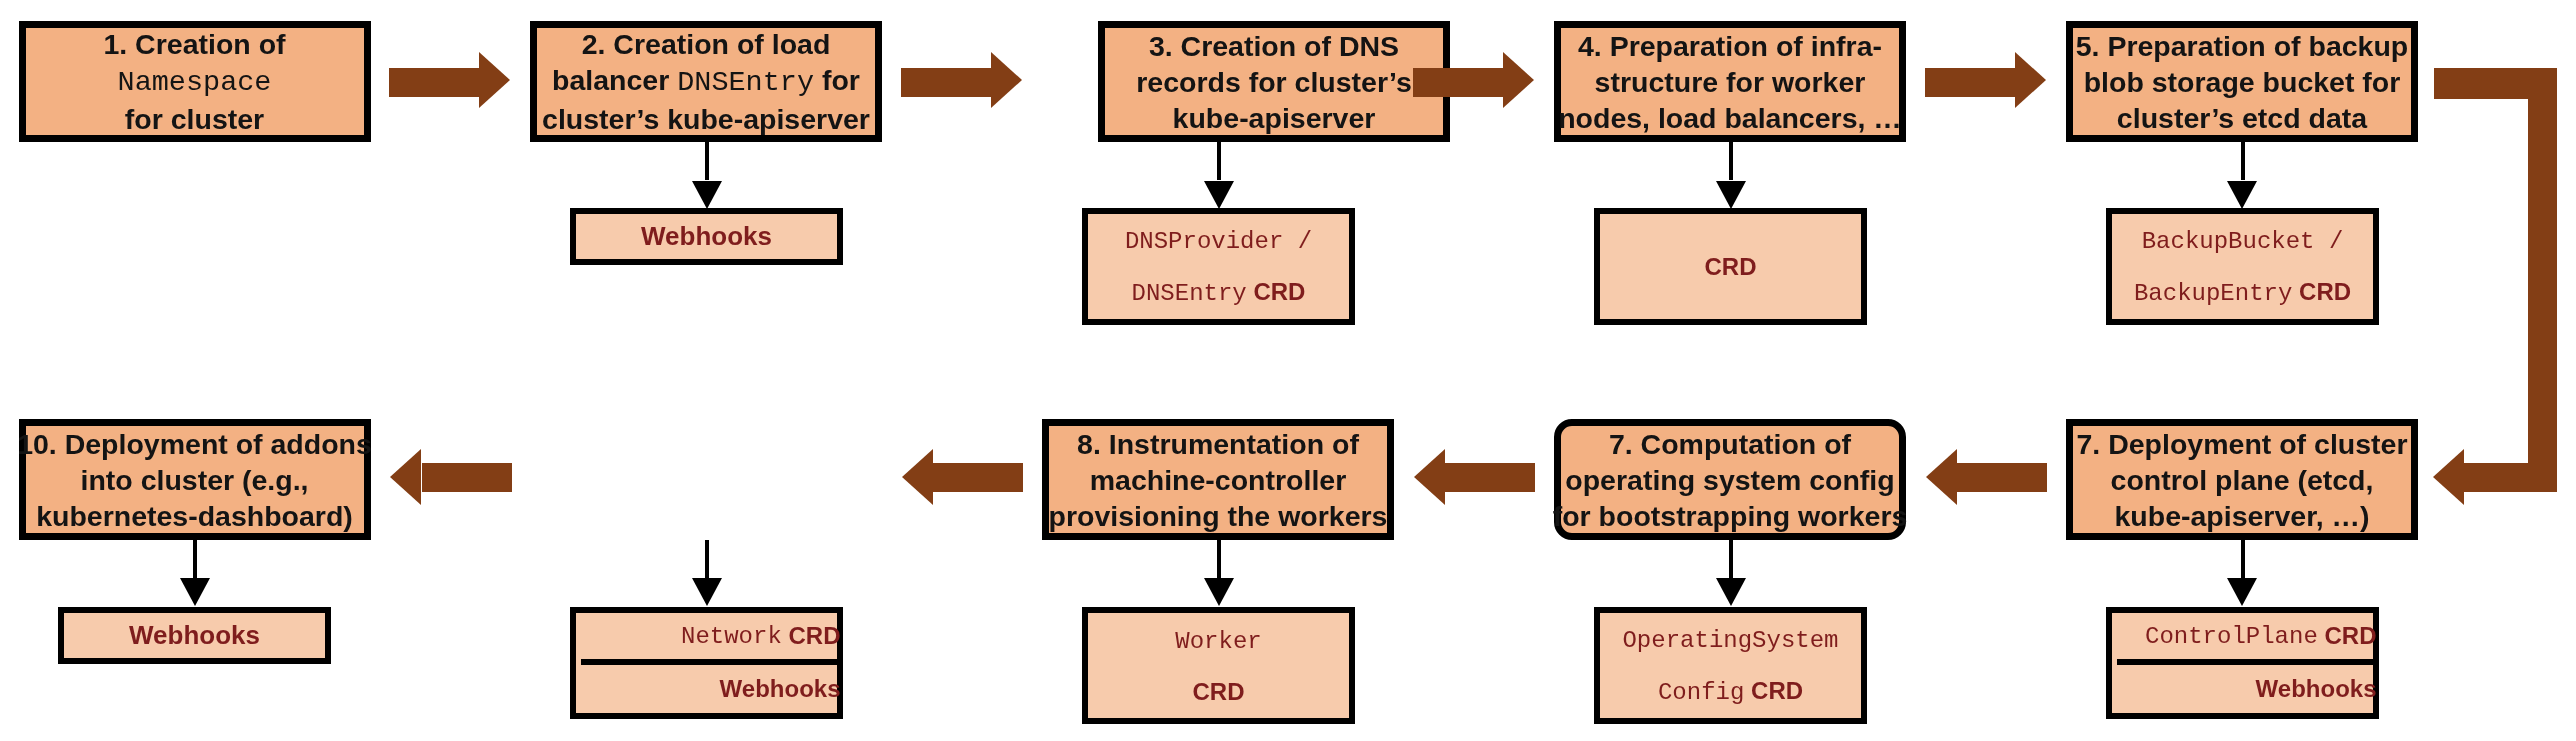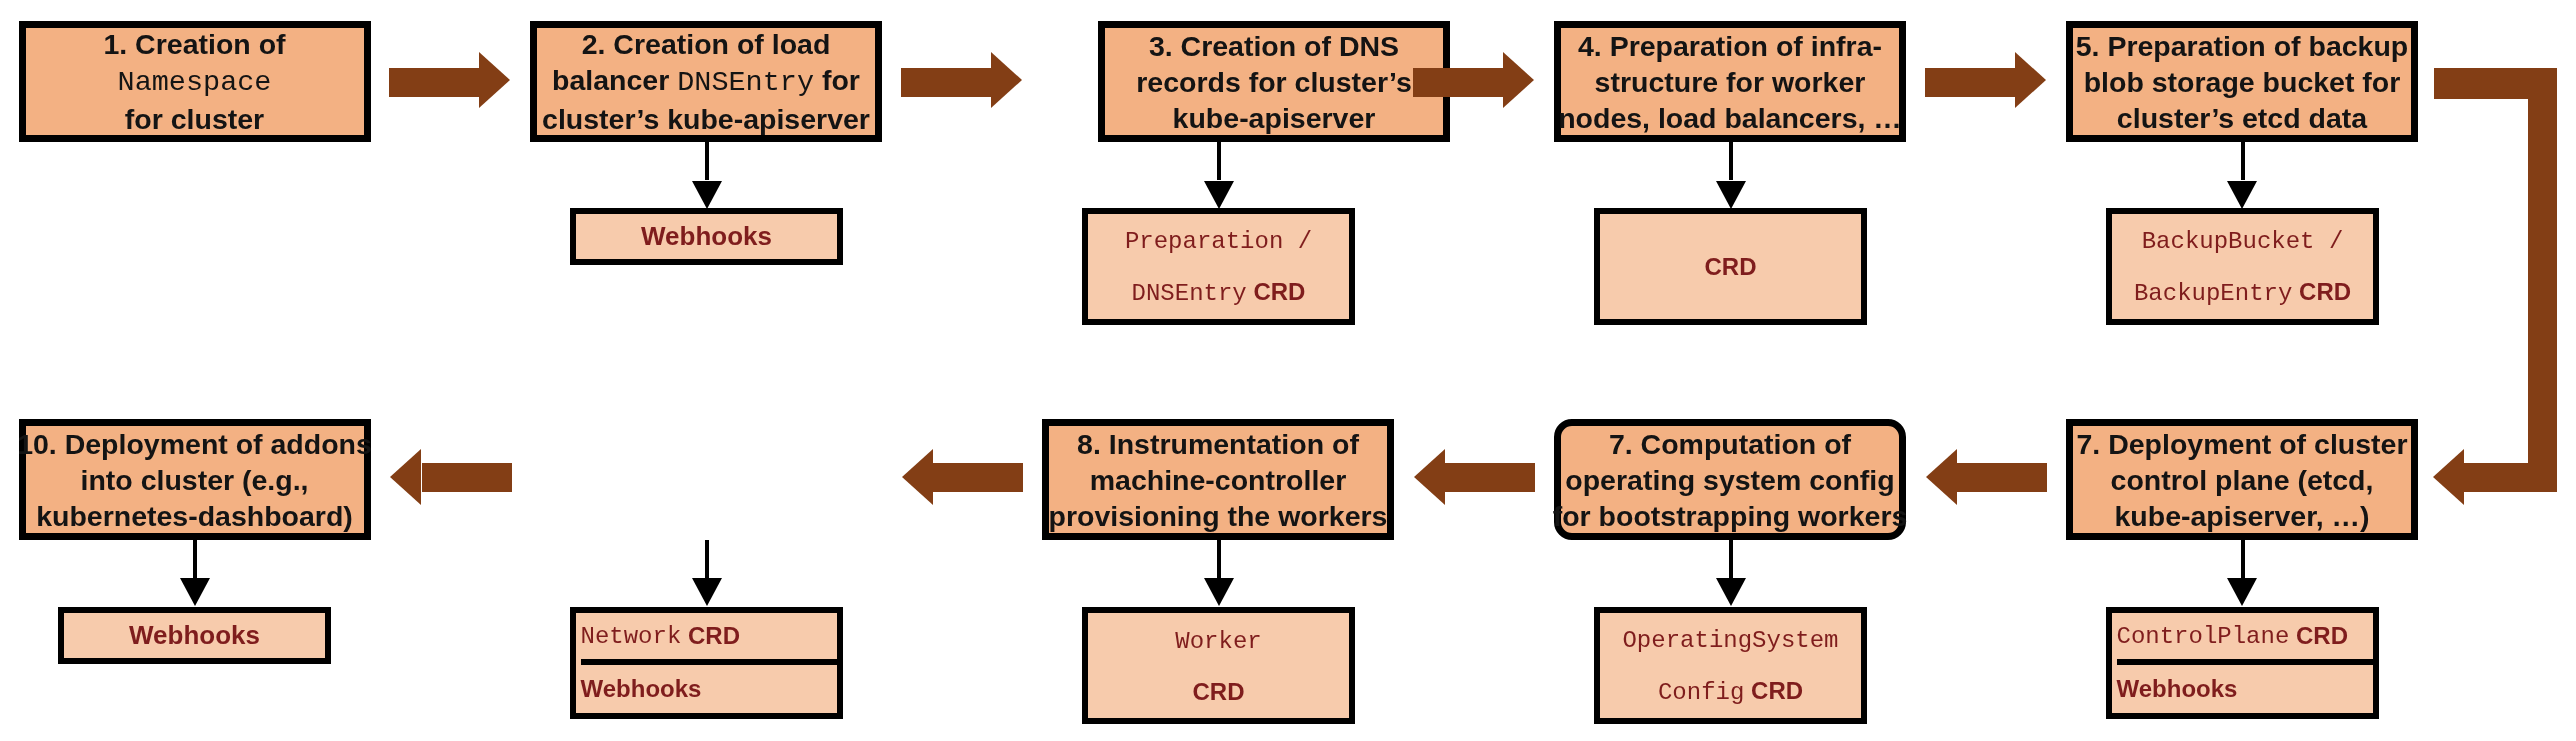--- a/index.html
+++ b/index.html
@@ -19,21 +19,21 @@
 
   
   .sub{position:absolute;box-sizing:border-box;width:273px;background:#F7CBAC;
        border:6.4px solid #000;display:flex;flex-direction:column;
        justify-content:center;align-items:center;text-align:center;color:#7f1d1d;}
   .sub .line{white-space:pre;}
   .sub.single{height:57px;font-size:26px;}
   .sub.double{height:117px;font-size:24px;line-height:50px;}
   .sub.stack{height:112px;justify-content:flex-start;padding:0;}
   .sub.stack .cell{box-sizing:border-box;width:260px;height:46px;
-       display:flex;justify-content:flex-start;align-items:center;font-size:24px;white-space:pre;margin-left:8px;}
+       display:flex;justify-content:flex-end;align-items:center;font-size:24px;white-space:pre;margin-left:8px;}
   .sub.stack .cell + .cell{border-top:6.4px solid #000;height:53px;}
 
   
   .cline{position:absolute;width:3.6px;height:38px;background:#000;}
   .chead{position:absolute;width:0;height:0;
          border-left:15px solid transparent;border-right:15px solid transparent;
          border-top:28.5px solid #000;}
 
   
   .bshaft{position:absolute;background:#833E15;}
@@ -64,21 +64,21 @@
       <div class="line"><span class="sans">Webhooks</span></div>
     </div>
     <div class="box" style="left: 1098px; top: 21.4px;">
       <div class="line"><span class="sans">3. Creation of DNS</span></div>
       <div class="line"><span class="sans">records for cluster’s</span></div>
       <div class="line"><span class="sans">kube-apiserver</span></div>
     </div>
     <div class="cline" style="left: 1217px; top: 142px;"></div>
     <div class="chead" style="left: 1204px; top: 181px;"></div>
     <div class="sub double" style="left: 1082px; top: 208px;">
-      <div class="line"><span class="mono">Preparation /</span></div>
+      <div class="line"><span class="mono">DNSProvider /</span></div>
       <div class="line"><span class="mono">DNSEntry</span><span class="sans"> CRD</span></div>
     </div>
     <div class="box" style="left: 1554px; top: 21.4px;">
       <div class="line"><span class="sans">4. Preparation of infra-</span></div>
       <div class="line"><span class="sans">structure for worker</span></div>
       <div class="line"><span class="sans">nodes, load balancers, …</span></div>
     </div>
     <div class="cline" style="left: 1729px; top: 142px;"></div>
     <div class="chead" style="left: 1716px; top: 181px;"></div>
     <div class="sub double" style="left: 1594px; top: 208px;">

